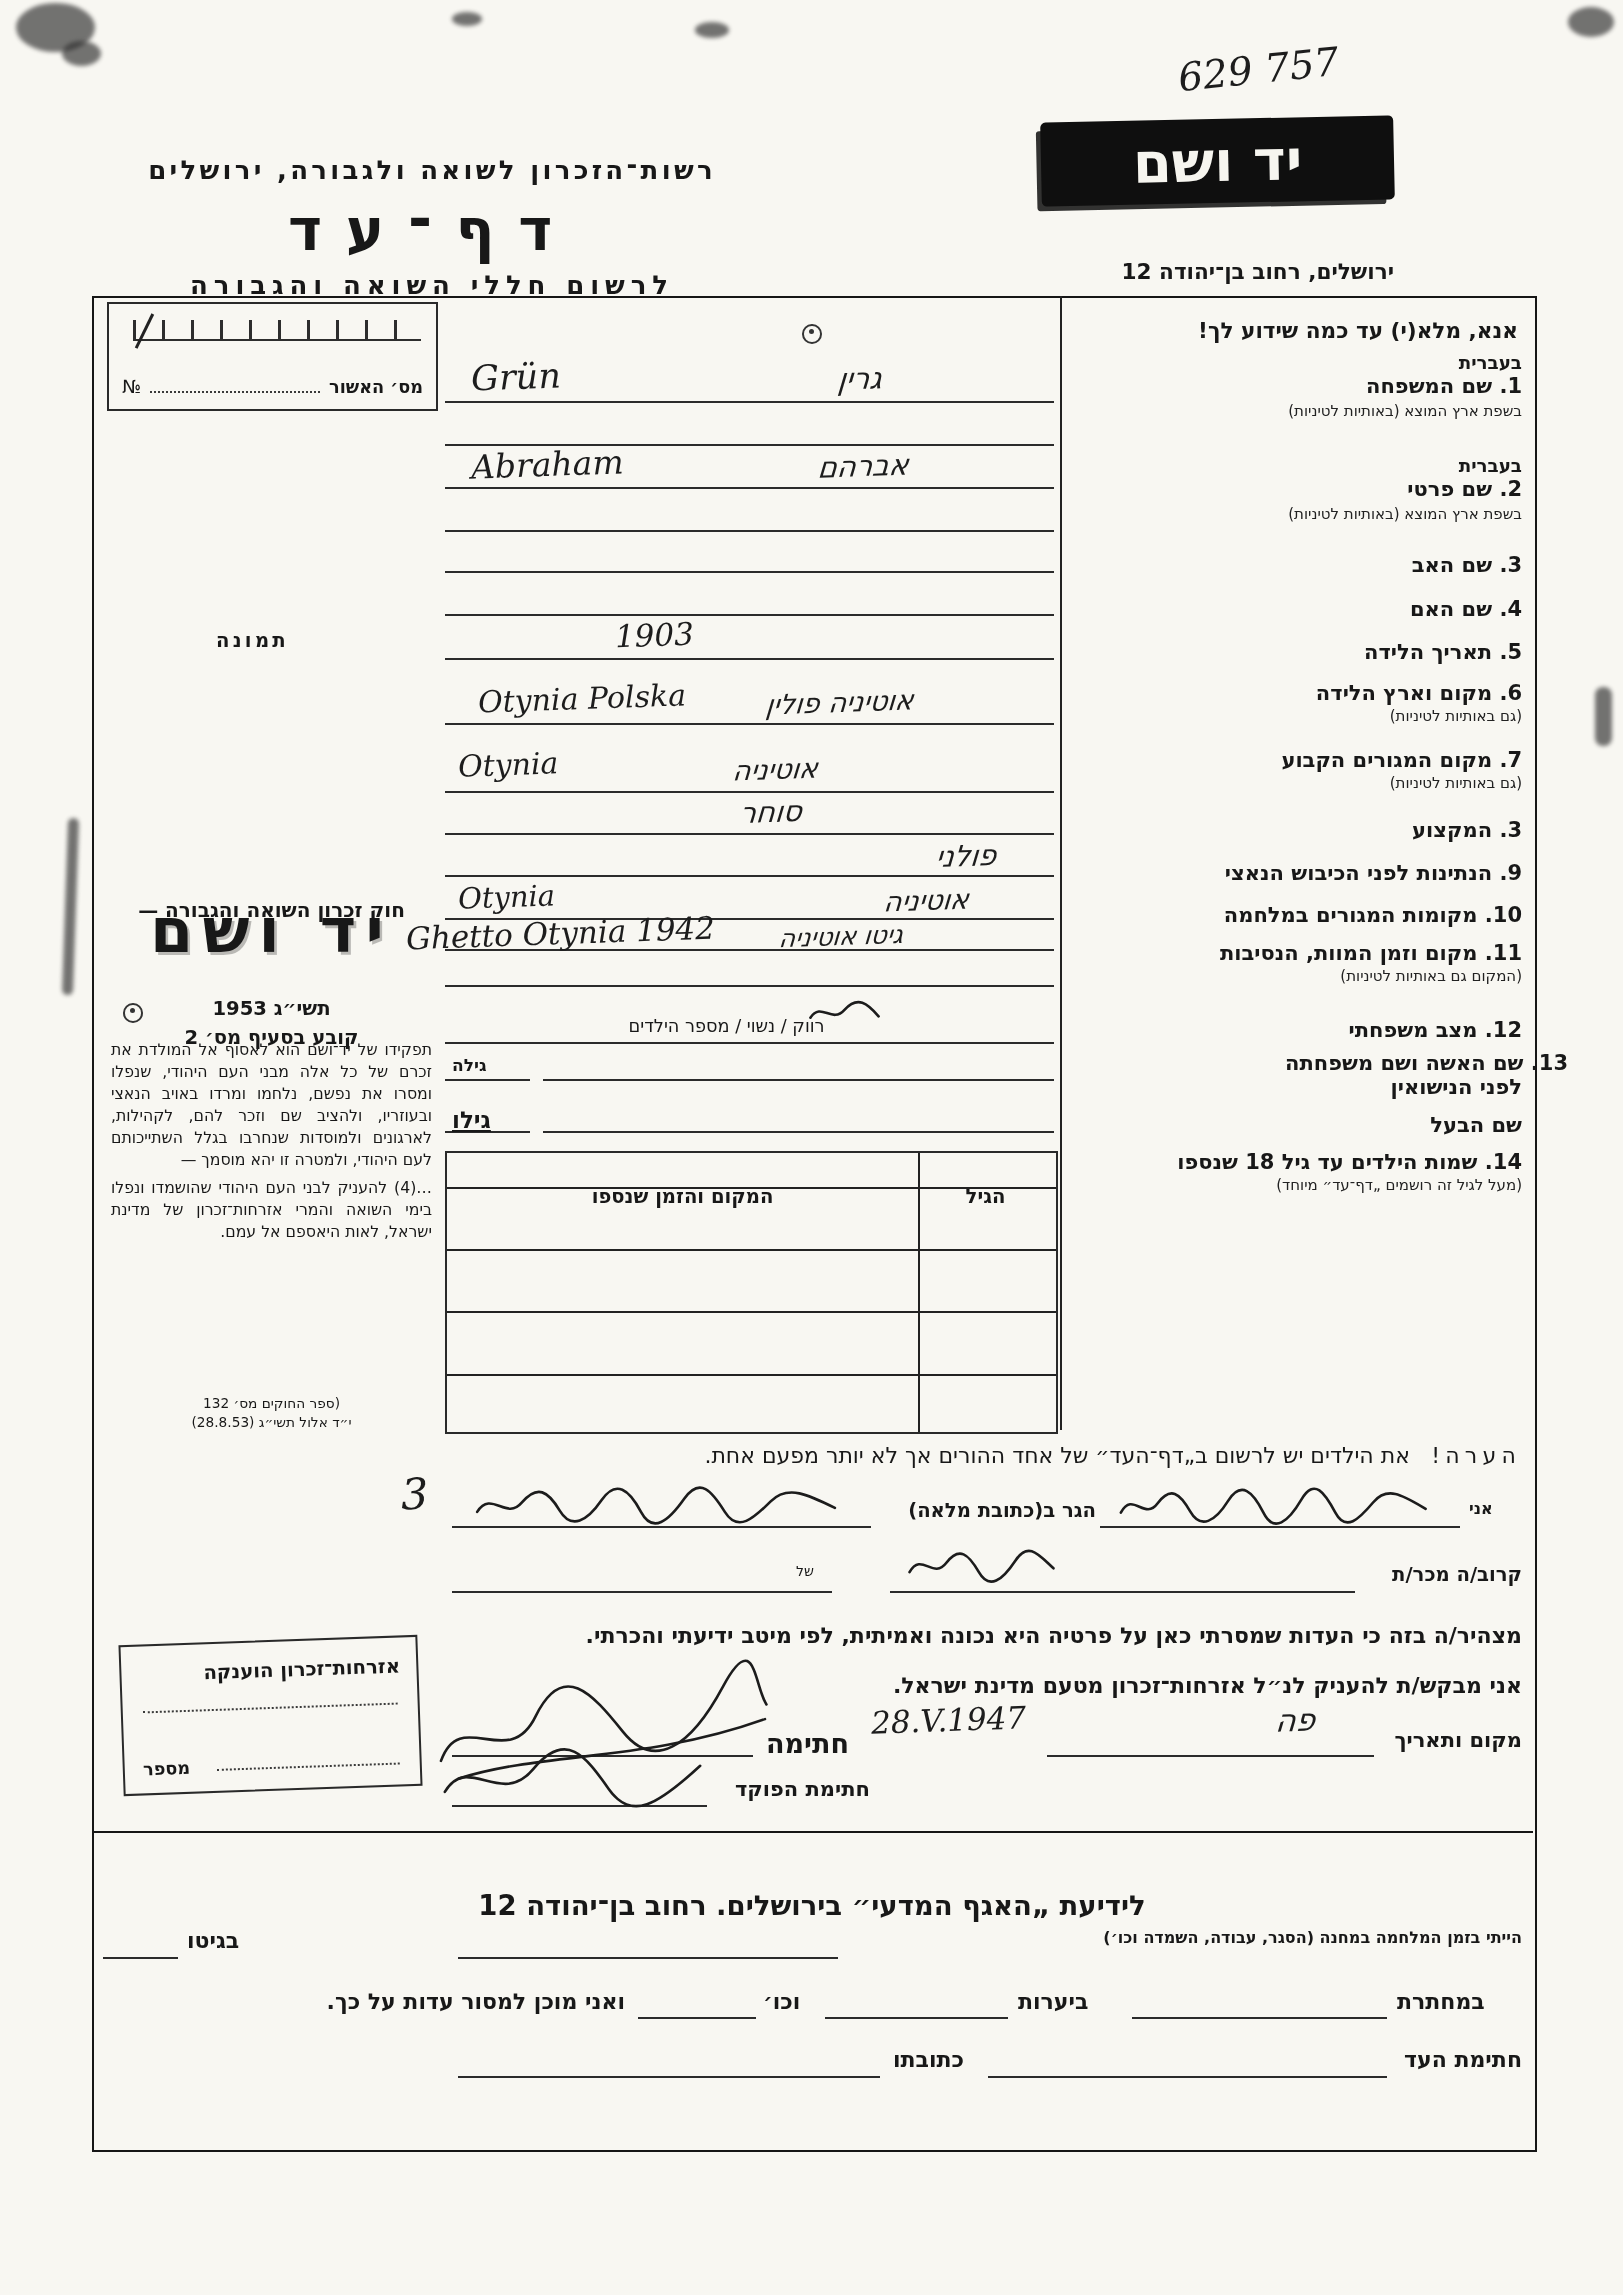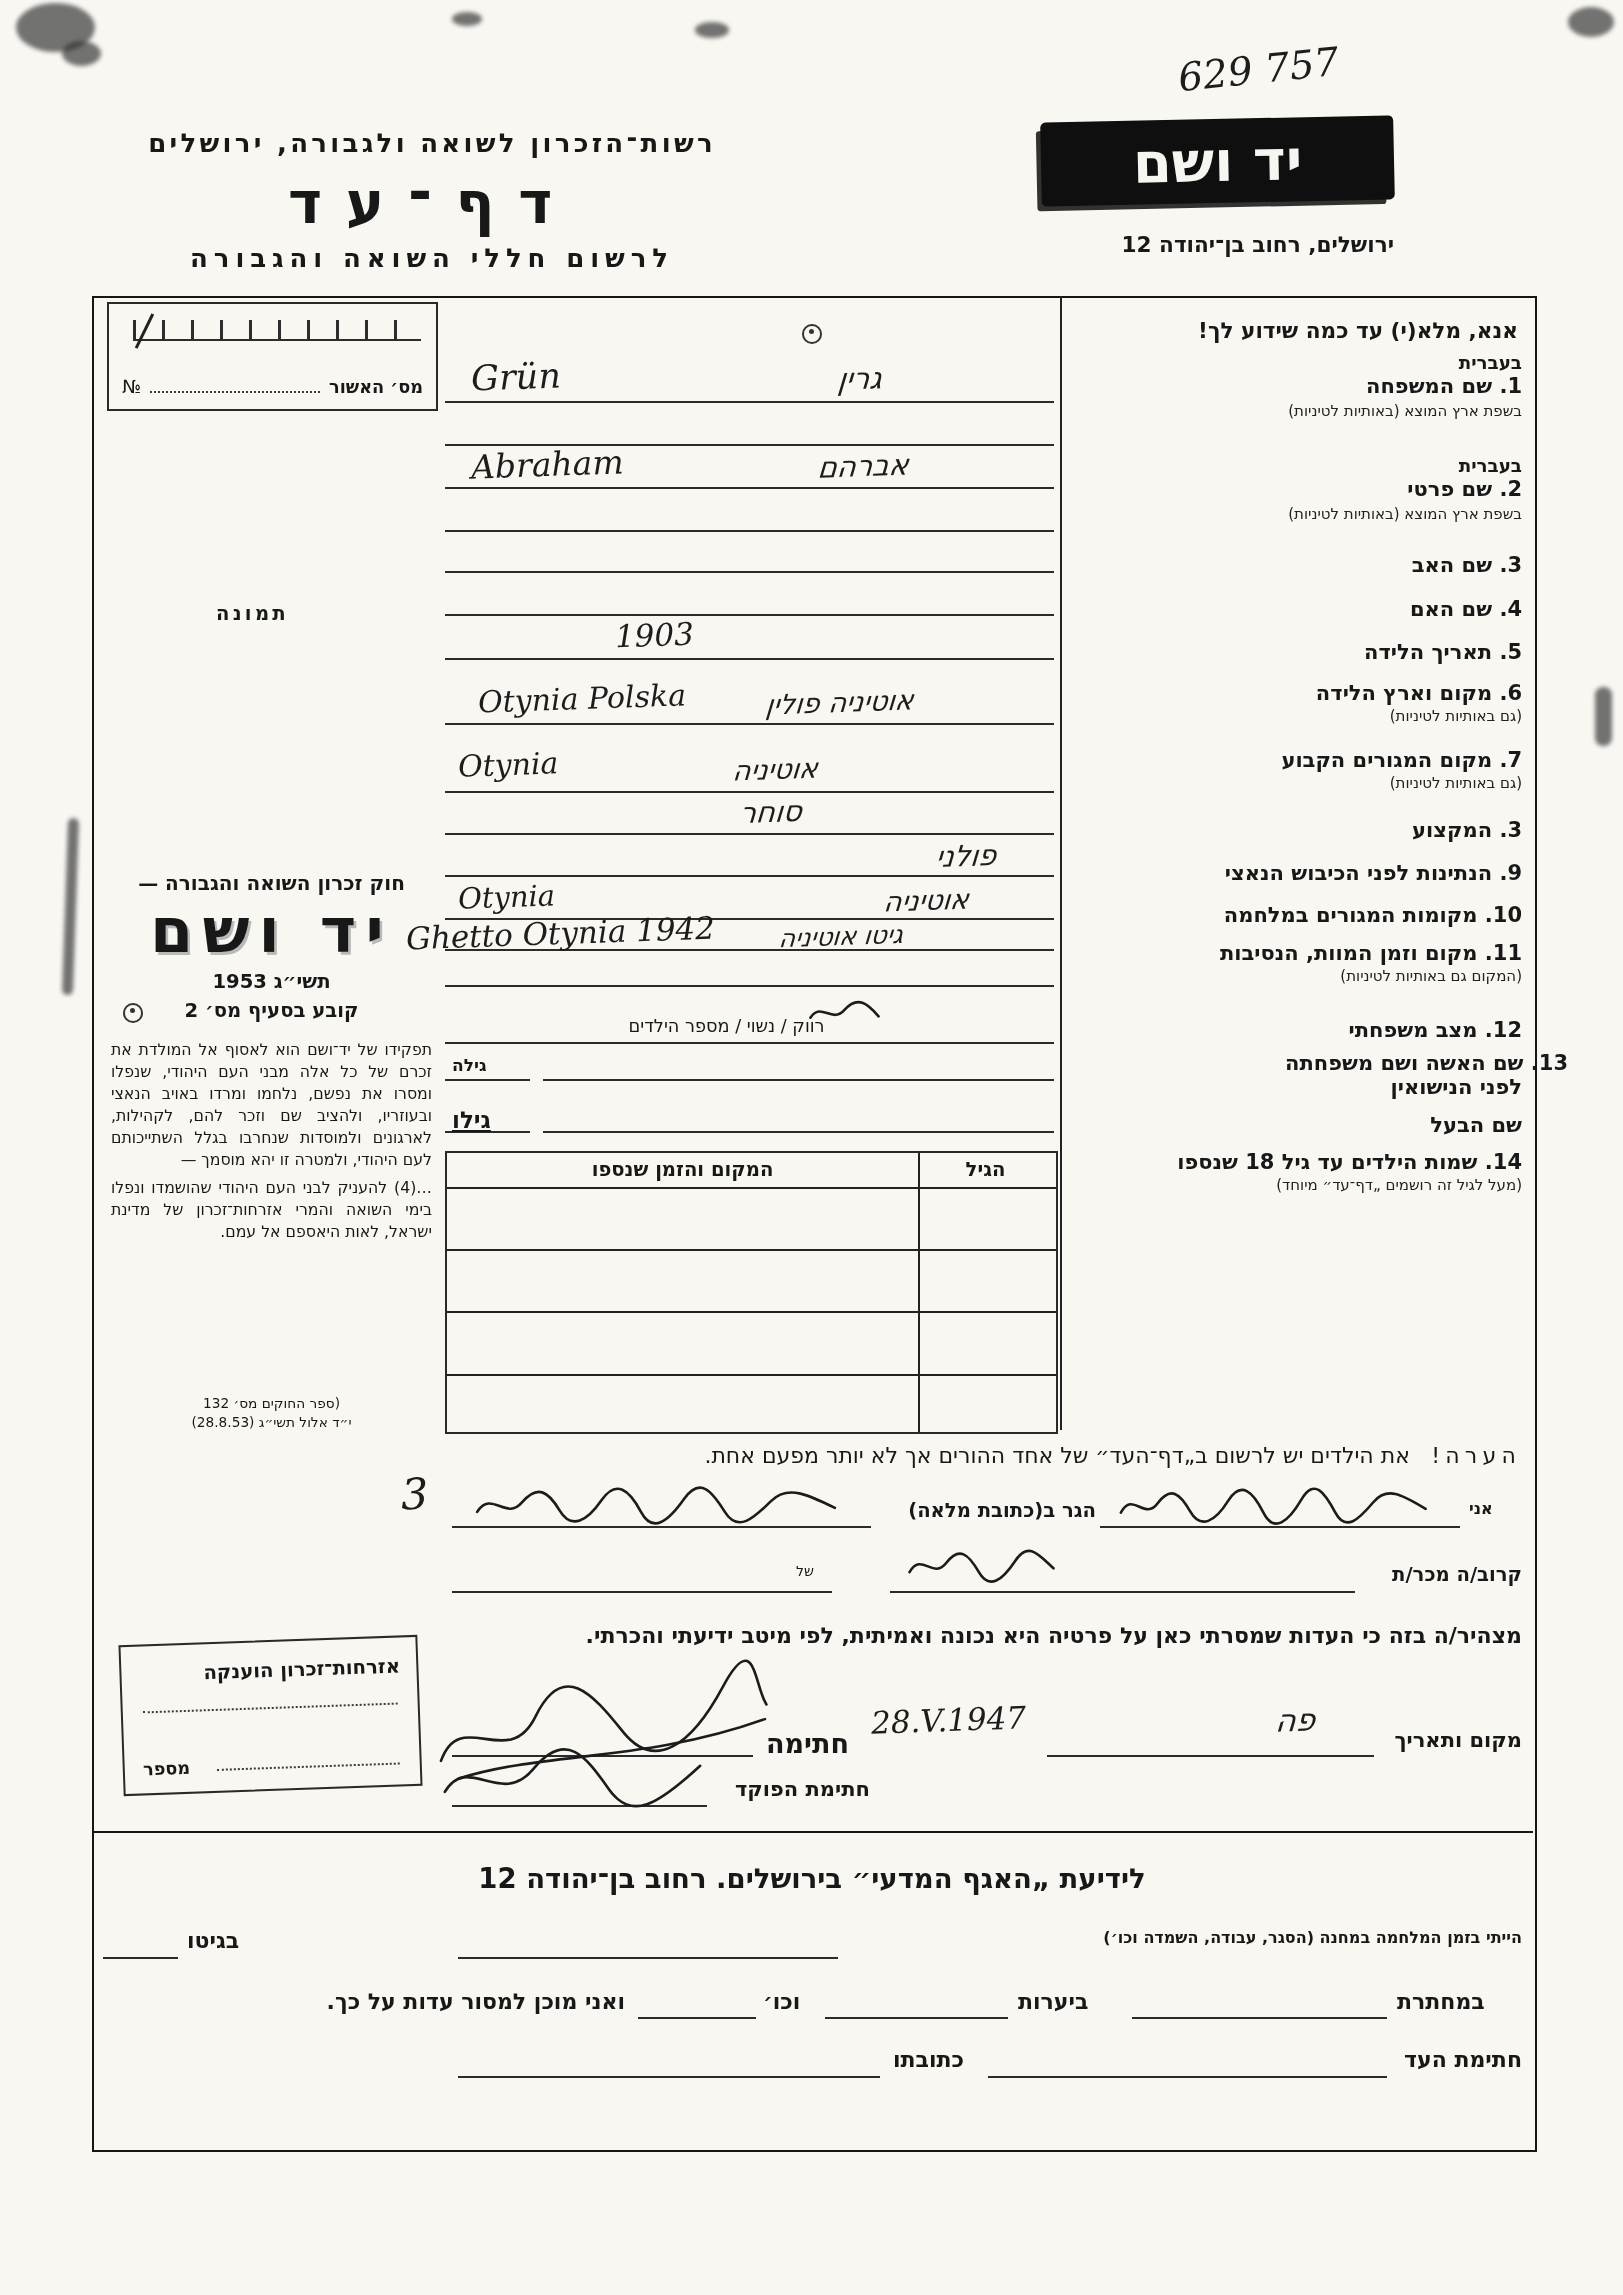--- a/index.html
+++ b/index.html
@@ -3,21 +3,21 @@
 <meta charset="utf-8">
 <title>Daf-Ed scanned form</title>
 <style>
   html,body{margin:0;padding:0;background:#888;}
   .page{position:relative;width:1623px;height:2295px;background:#f8f7f2;
         font-family:"DejaVu Sans",sans-serif;color:#181818;overflow:hidden;}
   .abs{position:absolute;}
   .rtl{direction:rtl;}
   .ctr{text-align:center;}
   .rgt{text-align:right;}
-  .b{font-weight:700;}
+  .b{font-weight:700;margin-top:27px;}
   .lbl{font-weight:700;font-size:21px;direction:rtl;text-align:right;line-height:1.15;}
   .sub{font-weight:400;font-size:15px;direction:rtl;text-align:right;color:#222;}
   .fl{height:0;border-bottom:2px solid #2b2b2b;}
   .dotl{height:0;border-bottom:2.6px dotted #3a3a3a;}
   .hw{direction:rtl;font-style:italic;transform:rotate(-2deg) skewX(-8deg);
       color:#1d1d1d;font-family:"DejaVu Sans",sans-serif;white-space:nowrap;}
   .hwl{direction:ltr;font-family:"DejaVu Serif",serif;font-style:italic;
        color:#1d1d1d;transform:rotate(-2deg);white-space:nowrap;}
   .reg{width:15.7px;height:15.7px;border:2px solid #343434;border-radius:50%;}
   .reg::after{content:"";display:block;width:5.2px;height:5.2px;background:#343434;border-radius:50%;margin:3.3px auto 0;}
@@ -184,20 +184,21 @@
 
   <div class="abs rtl rgt" style="left:1365px;top:1563px;width:157px;font-size:19.6px;font-weight:600;">קרוב/ה מכר/ת</div>
   <div class="abs fl" style="left:890px;top:1591px;width:465px;"></div>
   <div class="abs rtl" style="left:796px;top:1563px;font-size:14px;font-weight:400;">של</div>
   <div class="abs fl" style="left:452px;top:1591px;width:380px;"></div>
   <svg class="squig" style="left:903px;top:1546px;" width="157" height="38" viewBox="0 0 240 58">
     <path d="M10,40 C28,8 46,52 66,26 S100,12 116,40 S152,52 172,22 S208,14 230,34"></path>
   </svg>
 
   <div class="abs rtl rgt" style="left:393px;top:1623px;width:1129px;font-size:22px;font-weight:600;">מצהיר/ה בזה כי העדות שמסרתי כאן על פרטיה היא נכונה ואמיתית, לפי מיטב ידיעתי והכרתי.</div>
+  <div class="abs rtl rgt" style="left:589px;top:1673px;width:933px;font-size:22px;font-weight:600;">אני מבקש/ת להעניק לנ״ל אזרחות־זכרון מטעם מדינת ישראל.</div>
 
   <div class="abs rtl rgt" style="left:1388px;top:1728px;width:134px;font-size:21px;font-weight:600;">מקום ותאריך</div>
   <div class="abs fl" style="left:1047px;top:1755px;width:327px;"></div>
   <div class="abs hw" style="left:1276px;top:1702px;font-size:31px;">פה</div>
   <div class="abs hwl" style="left:871px;top:1702px;font-size:31px;">28.V.1947</div>
   <div class="abs rtl" style="left:766px;top:1728px;font-size:27px;font-weight:600;">חתימה</div>
   <div class="abs fl" style="left:452px;top:1755px;width:301px;"></div>
   <svg class="squig" style="left:425px;top:1679px;transform:rotate(-7deg);" width="353" height="98" viewBox="0 0 540 150">
     <path d="M20,95 C60,15 120,125 172,45 S262,20 302,85 S402,120 462,35 S510,40 525,70"></path>
     <path d="M45,125 C180,100 330,135 520,92"></path>

